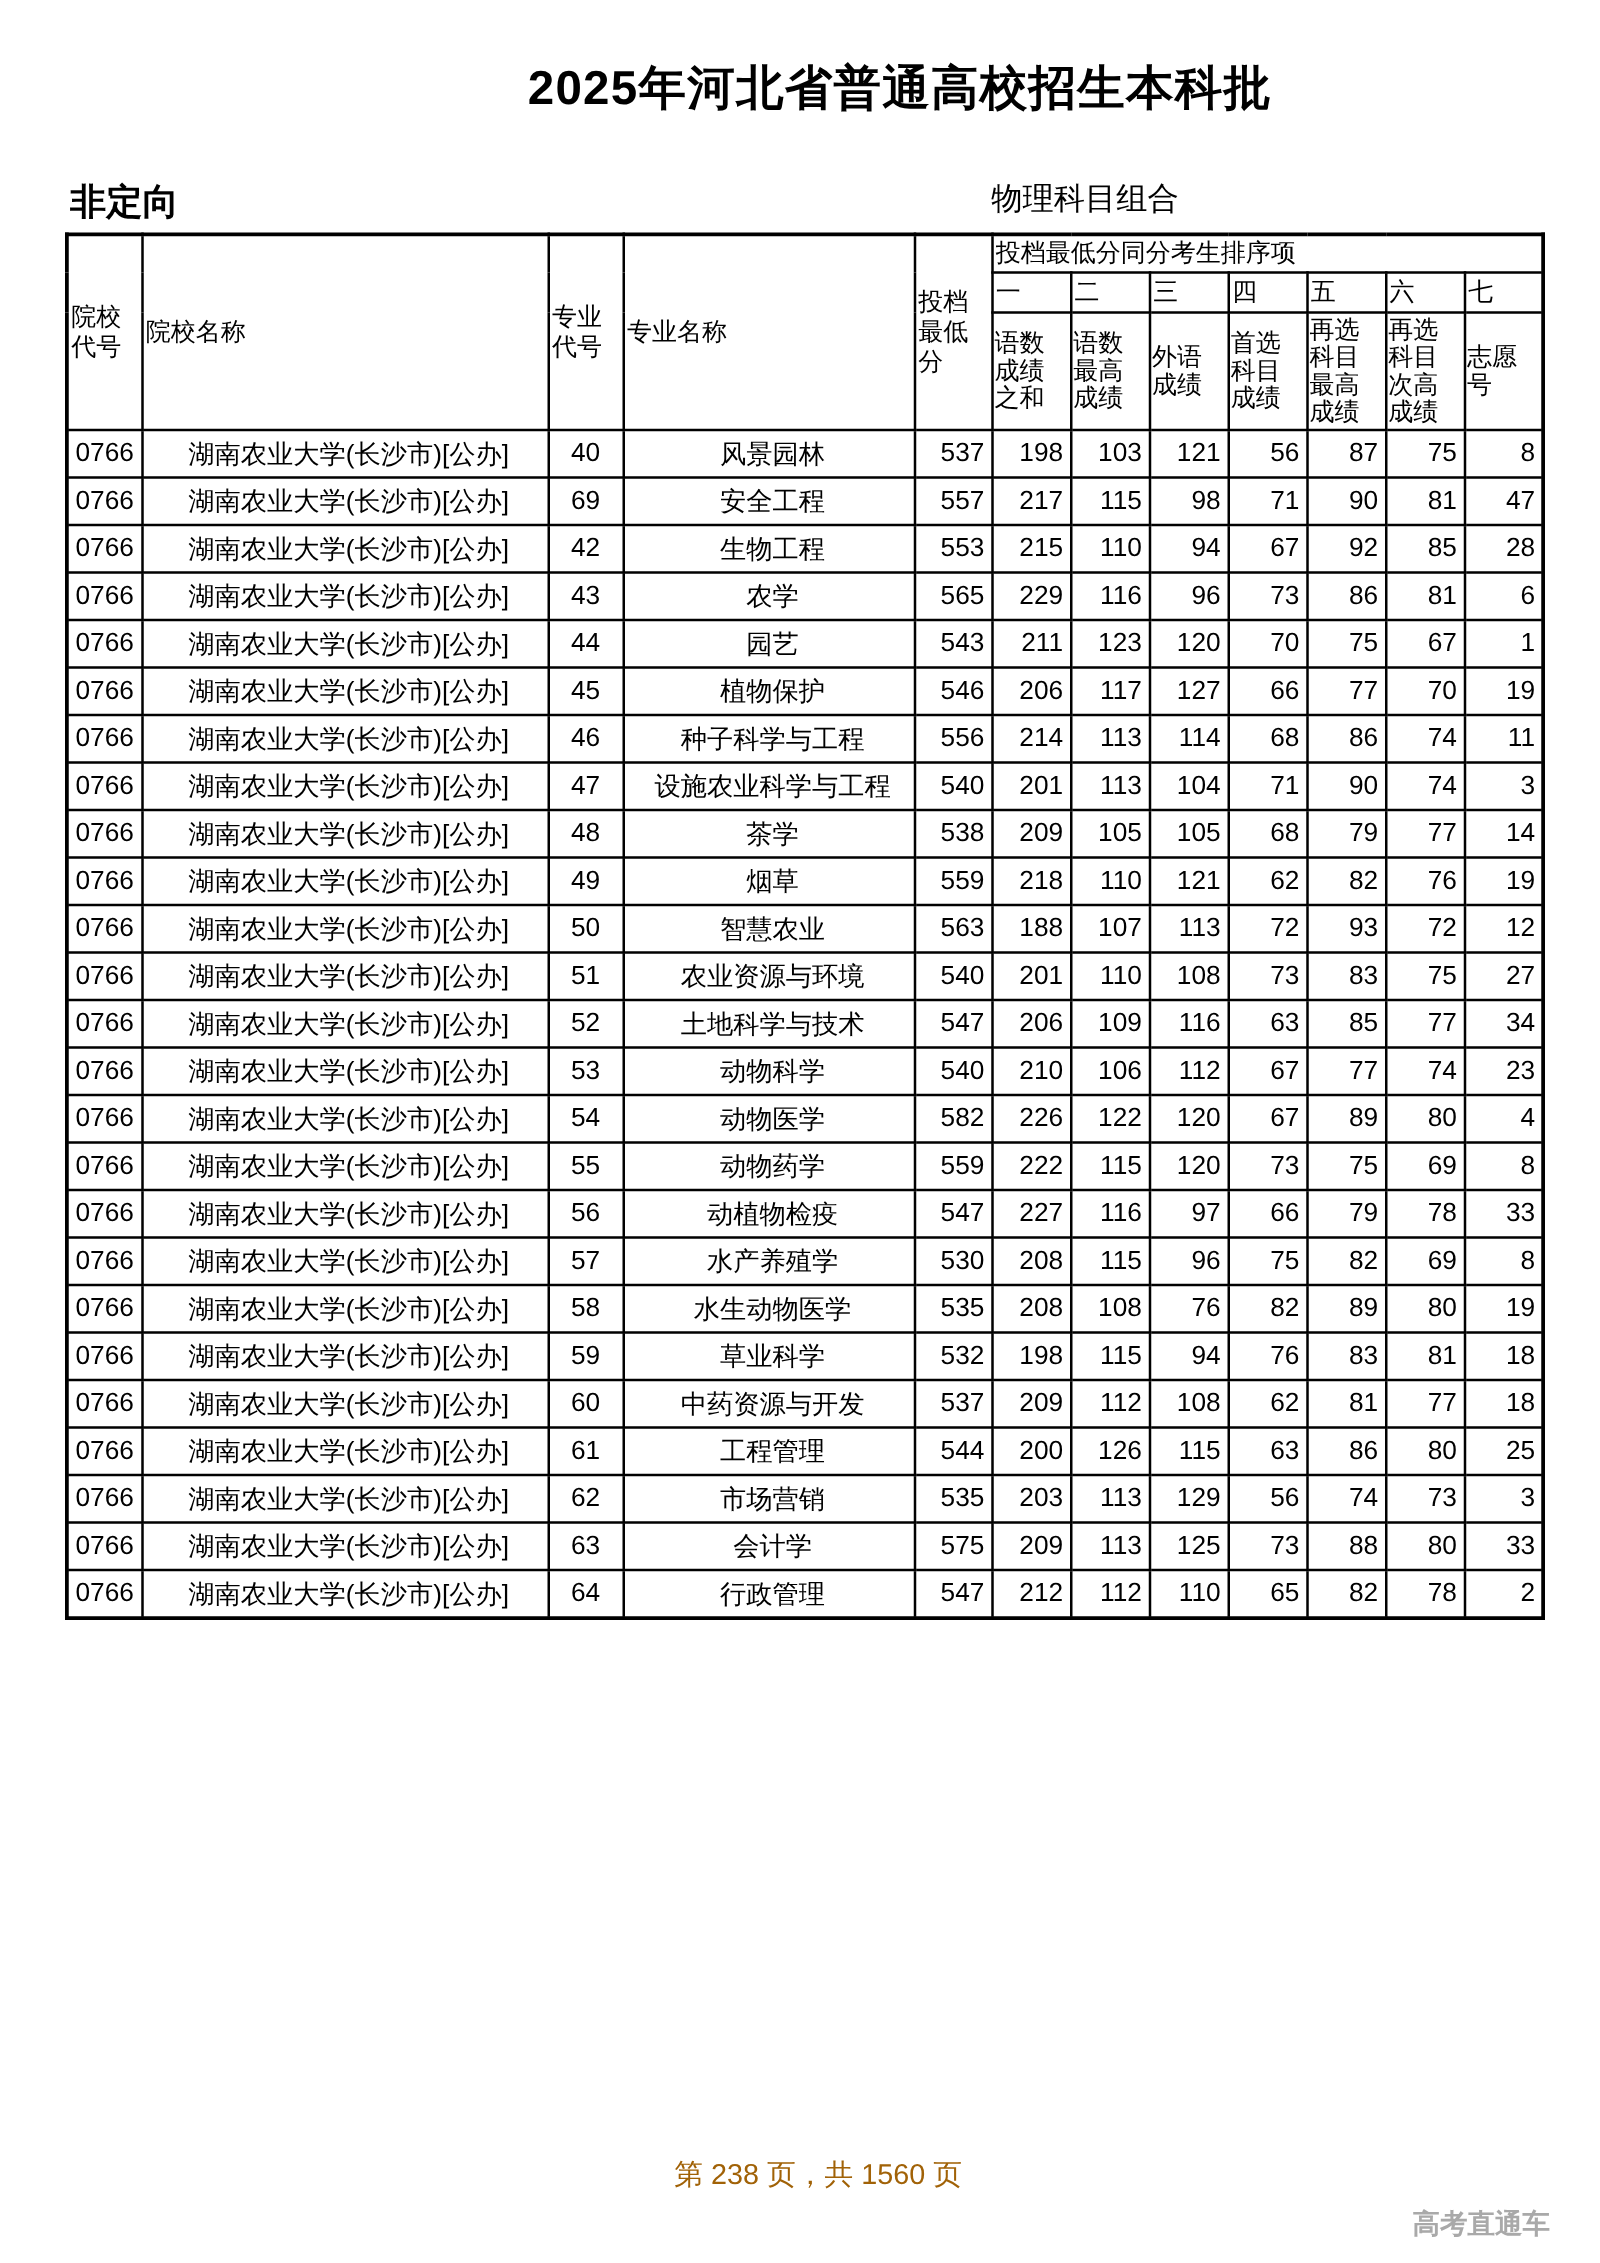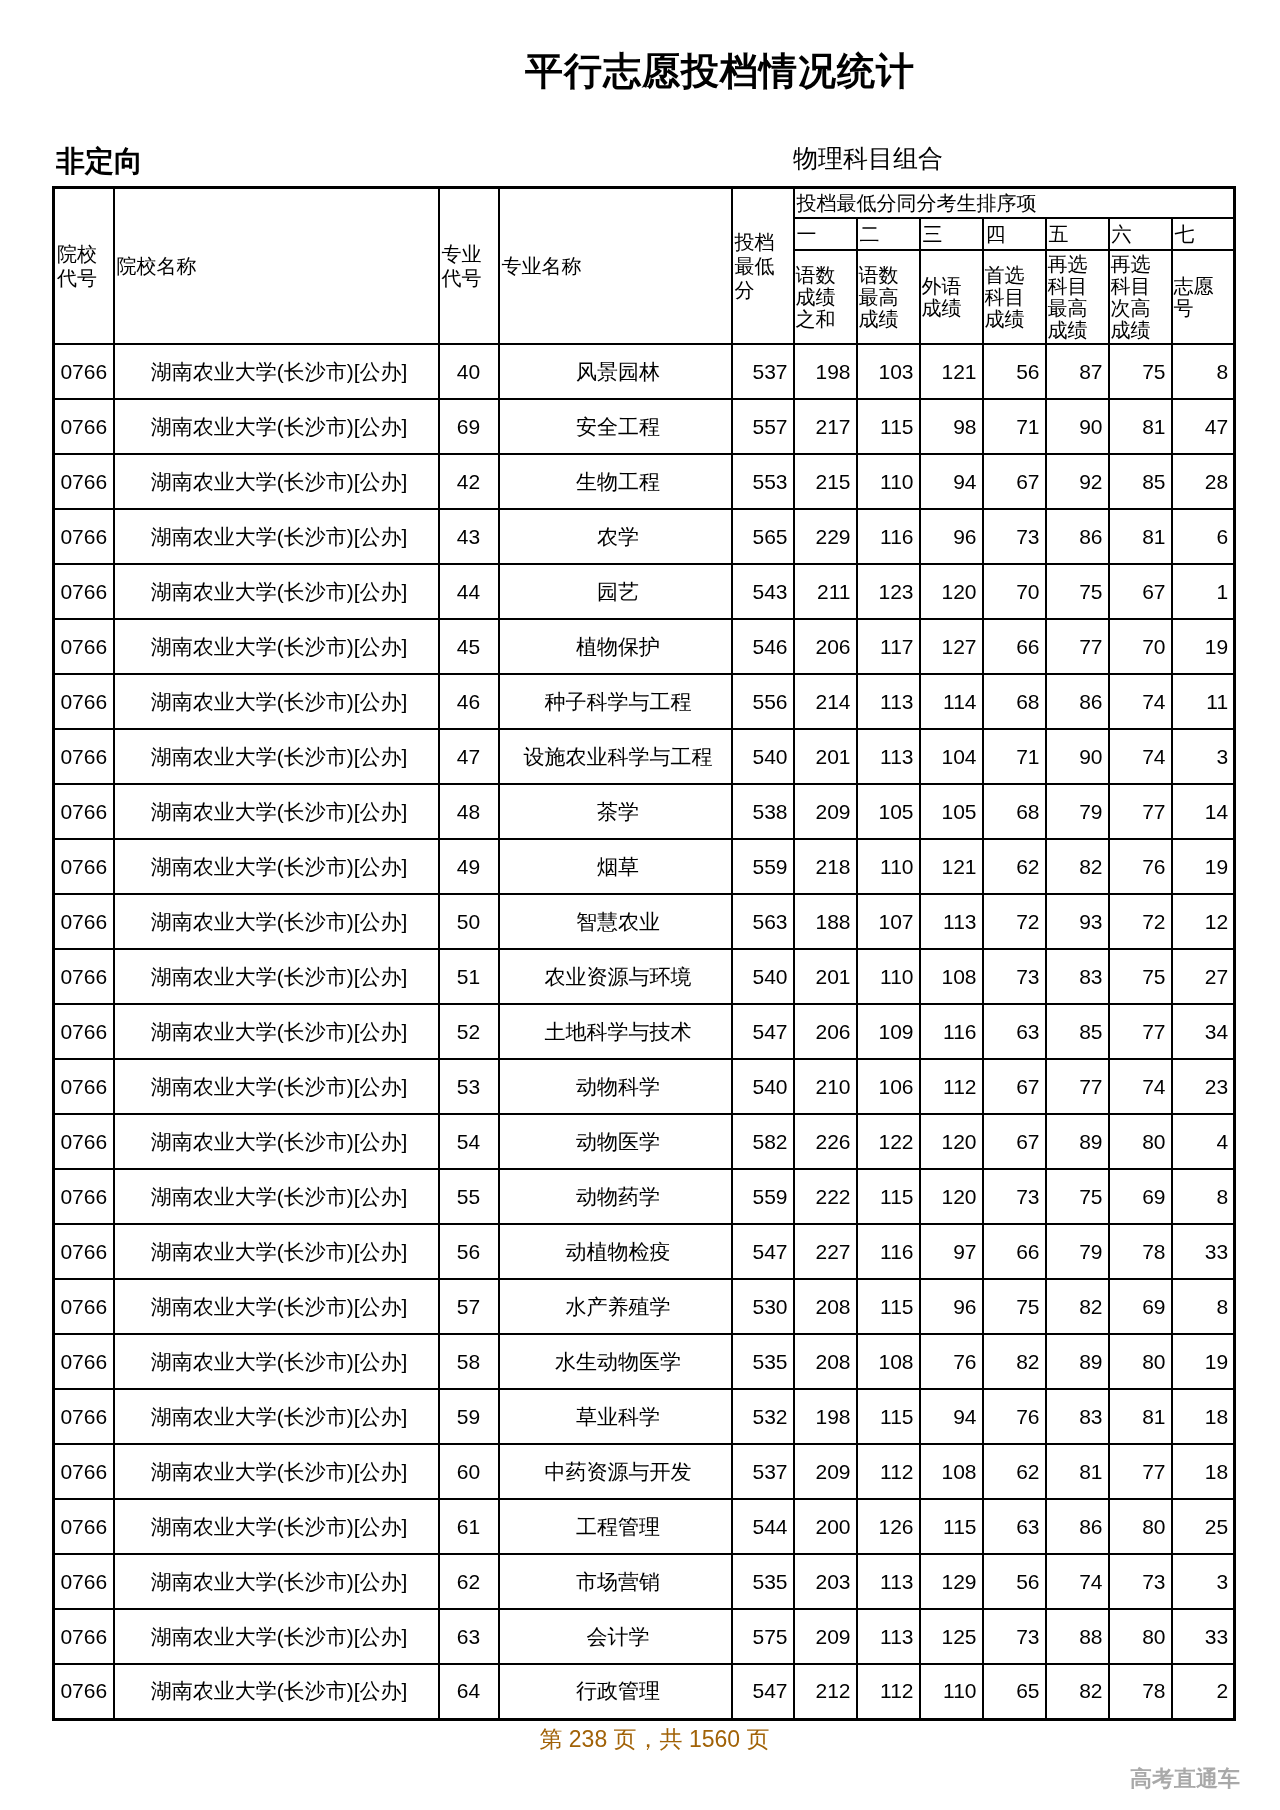--- a/index.html
+++ b/index.html
@@ -30,41 +30,41 @@
     border:2px solid #000; overflow:hidden; word-break:break-all;
   }
   .score-table thead th {
     font-weight:normal; font-size:20px; text-align:left;
     vertical-align:middle; padding:2px 2px; line-height:24px;
   }
   .score-table thead th.th-desc { line-height:22px; padding:2px 1px; font-size:20px; }
   tr.r-group { height:30px; }
   tr.r-nums  { height:32px; }
   tr.r-desc  { height:86px; }
-  .score-table tbody tr { height:55px; }
+  .score-table tbody tr { height:38px; }
   .score-table tbody td { font-size:21px; vertical-align:middle; }
   td.c-code { text-align:center; }
   td.c-name { text-align:center; padding-left:7px; }
   td.c-num  { text-align:right; padding-right:5px; }
   .footer {
     position:absolute; top:1724px; left:64px; width:1181px;
     text-align:center; font-size:23px; color:#a16207;
   }
   .watermark {
     position:absolute; top:1764px; right:40px;
     font-size:22px; color:#a9a9a9;font-weight:bold;
   }
 </style>
 </head>
 <body>
 
 <div class="page">
 
   <div class="title">
-    <div>平行志愿投档情况统计</div>
+    <div>2025年河北省普通高校招生本科批</div>
   </div>
 
   <span class="label-left">非定向</span>
   <span class="label-right">物理科目组合</span>
 
   <table class="score-table">
     <colgroup>
       <col style="width:60px">
       <col style="width:325px">
       <col style="width:60px">

